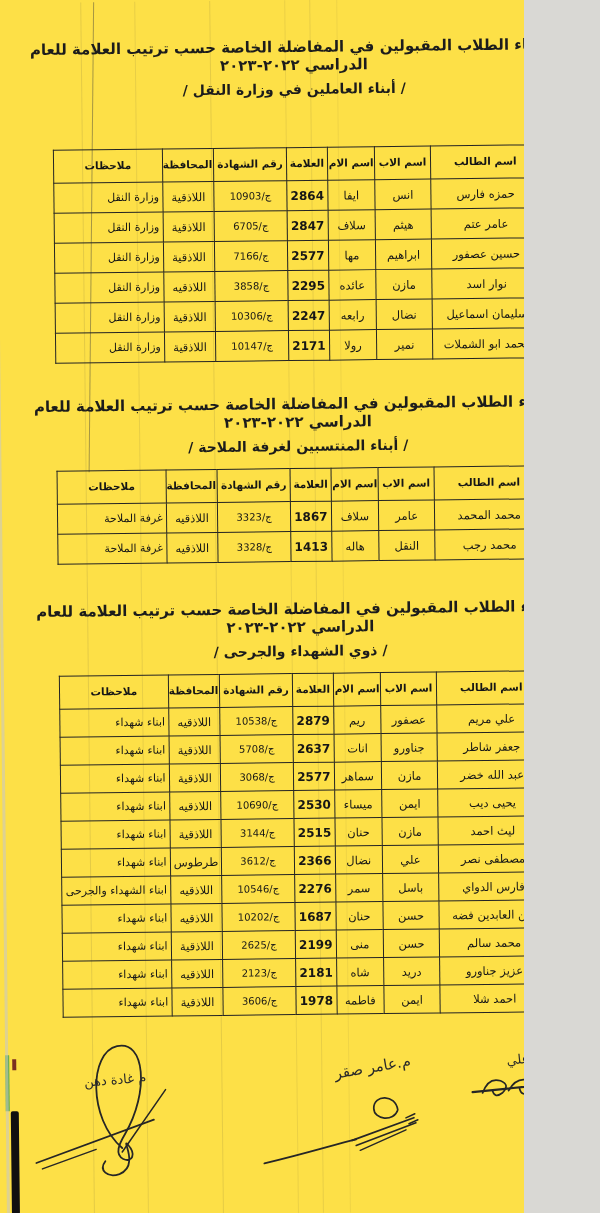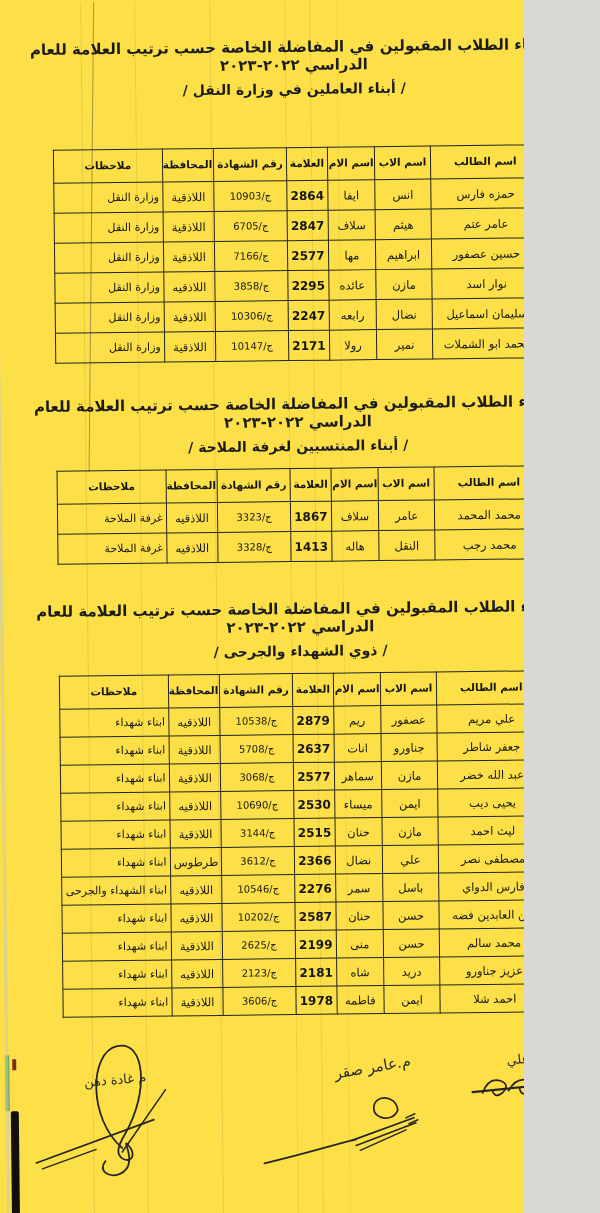--- a/index.html
+++ b/index.html
@@ -294,21 +294,21 @@
               <td>2276</td>
               <td>ج/10546</td>
               <td>اللاذقيه</td>
               <td>ابناء الشهداء والجرحى</td>
             </tr>
             <tr>
               <td>8</td>
               <td>زين العابدين فضه</td>
               <td>حسن</td>
               <td>حنان</td>
-              <td>2587</td>
+              <td>1687</td>
               <td>ج/10202</td>
               <td>اللاذقيه</td>
               <td>ابناء شهداء</td>
             </tr>
             <tr>
               <td>9</td>
               <td>محمد سالم</td>
               <td>حسن</td>
               <td>منى</td>
               <td>2199</td>

